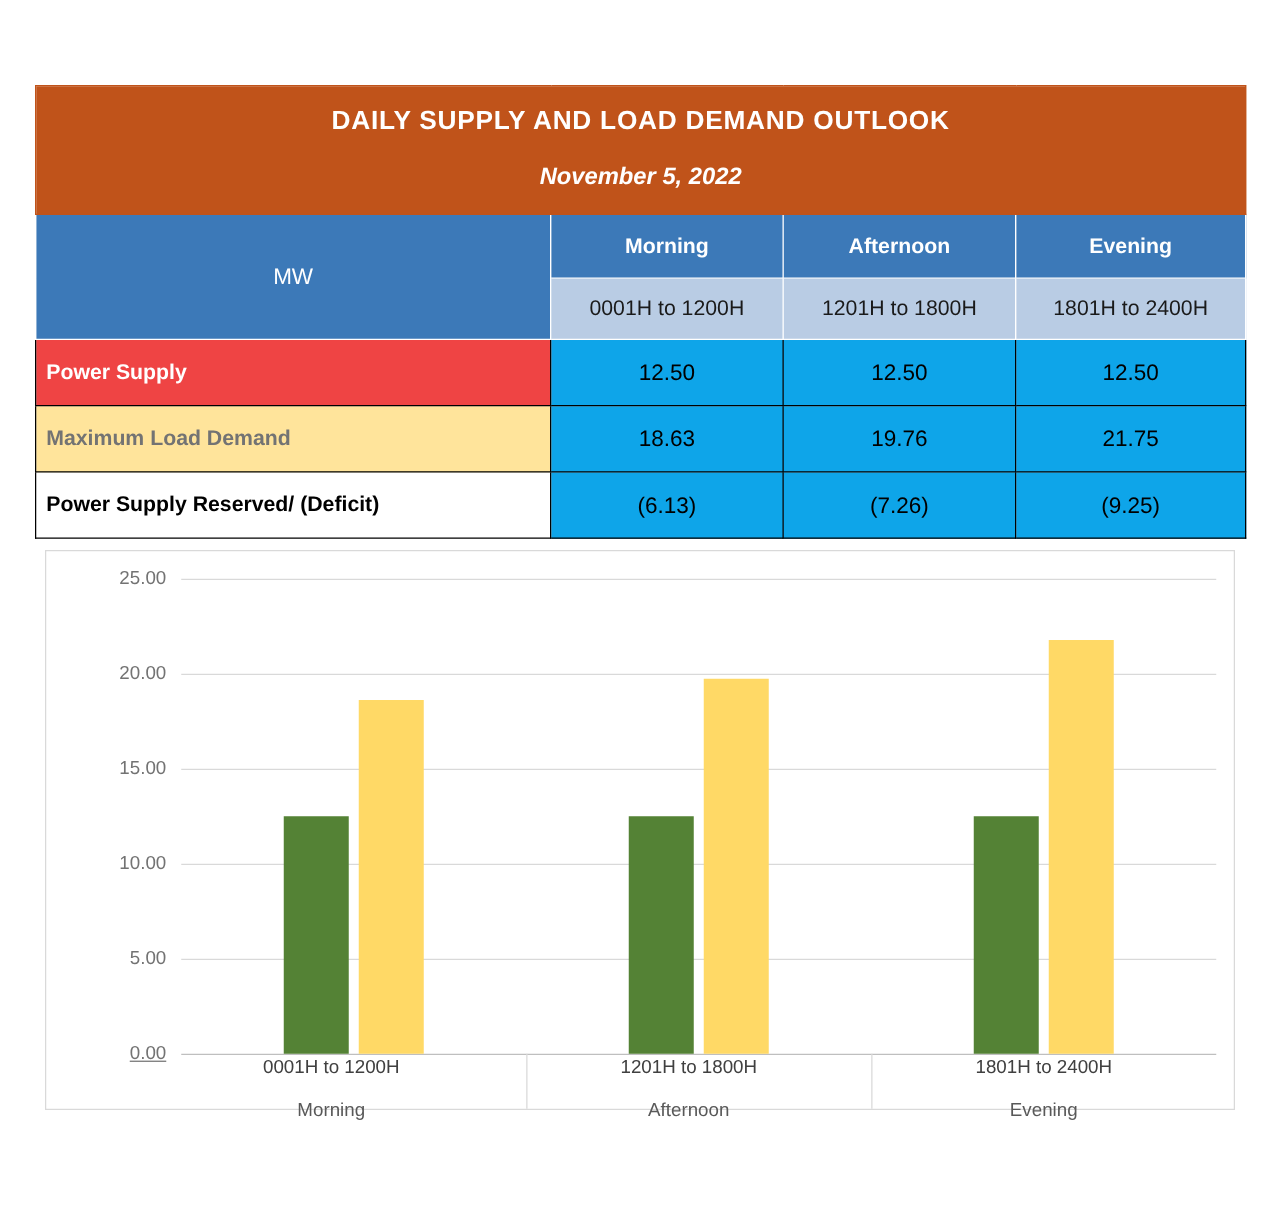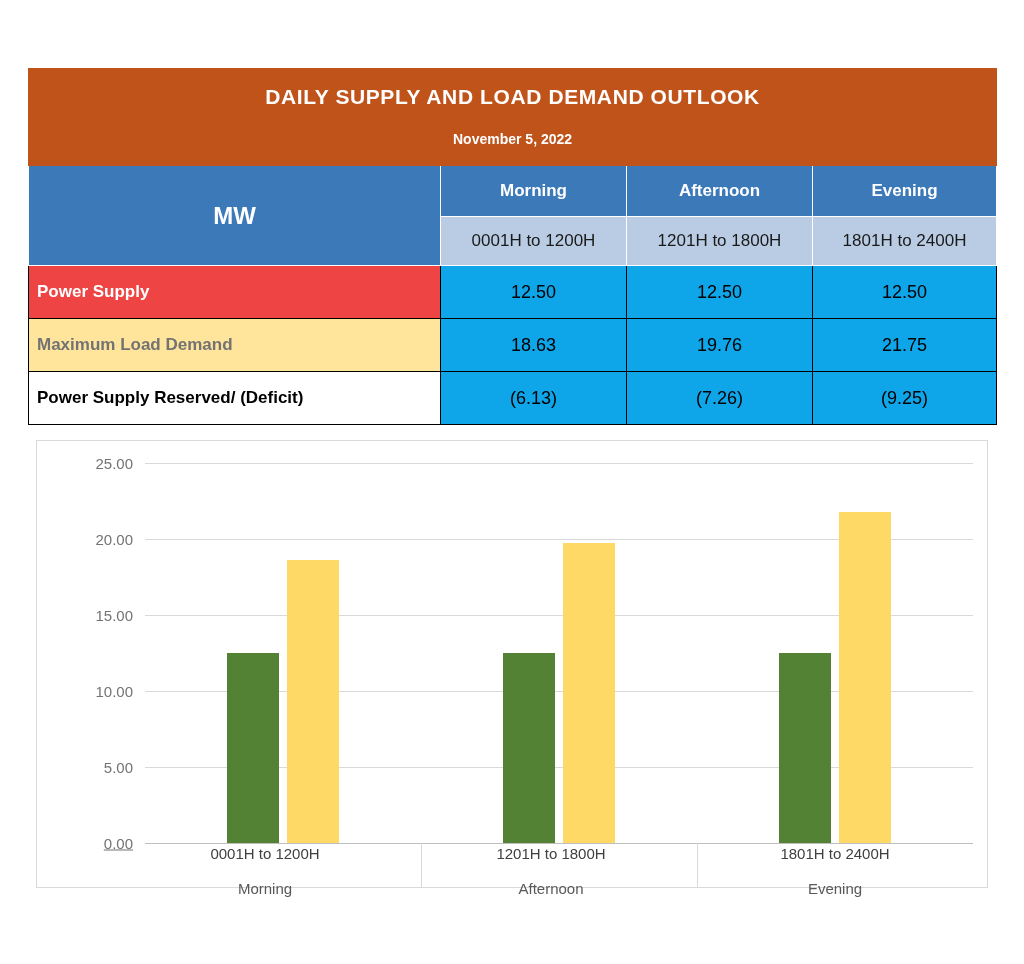--- a/index.html
+++ b/index.html
@@ -48,37 +48,38 @@
     font-weight: bold;
     padding: 16px 8px 18px 8px !important;
     border: 1px solid #c0531a !important;
   }
   .title-main {
     font-size: 21px;
     letter-spacing: 0.6px;
     margin-bottom: 22px;
   }
   .title-date {
-    font-size: 14px;
+    font-size: 19px;
+    font-style: italic;
   }
 
   .hdr-blue {
     background: #3c79b8;
     color: #ffffff;
     text-align: center;
     font-weight: bold;
     font-size: 17px;
     height: 50px;
   }
   .hdr-mw {
     background: #3c79b8;
     color: #ffffff;
     text-align: center;
-    font-weight: bold;
-    font-size: 24px;
+    font-weight: normal;
+    font-size: 18px;
   }
   .hdr-light {
     background: #b9cce4;
     color: #1a1a1a;
     text-align: center;
     font-size: 17px;
     height: 48px;
   }
 
   .row-label {

